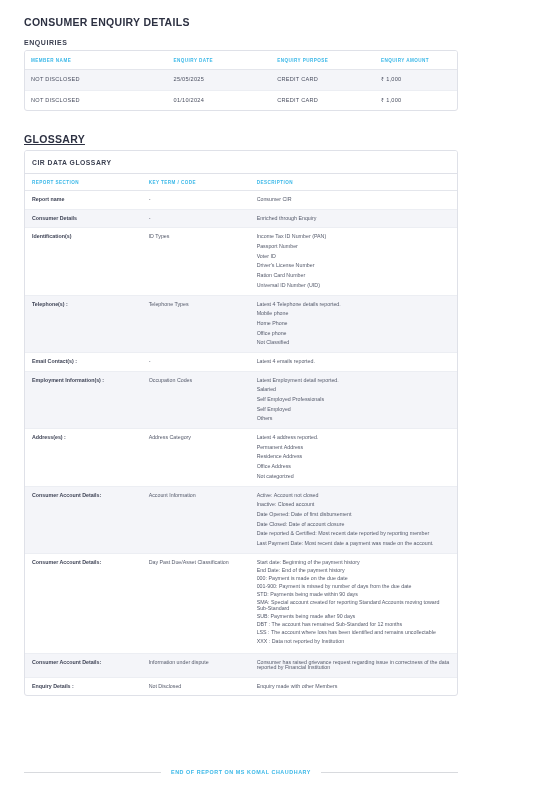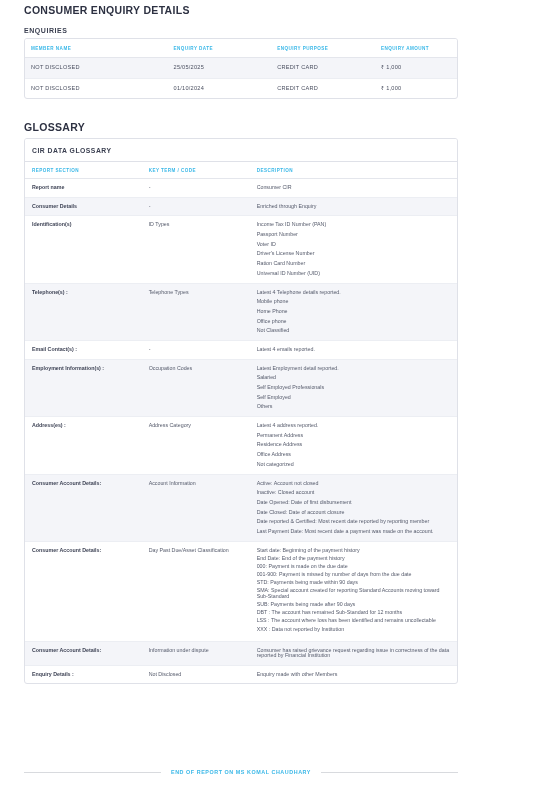--- a/index.html
+++ b/index.html
@@ -12,21 +12,21 @@
     height: 800px;
     font-family: "Liberation Sans", sans-serif;
     color: #3a3f50;
     -webkit-font-smoothing: antialiased;
     overflow: hidden;
   }
   .page {
     width: 482px;
     height: 800px;
     box-sizing: border-box;
-    padding: 0 24px;
+    padding: 12px 24px;
     position: relative;
   }
 
   
   .section-title {
     font-size: 10.5px;
     font-weight: bold;
     letter-spacing: 0.3px;
     color: #2d3142;
     margin: 0;
@@ -34,20 +34,21 @@
   }
   .sub-title {
     font-size: 7px;
     font-weight: bold;
     letter-spacing: 0.55px;
     color: #3a3f50;
     margin: 11px 0 4px 0;
   }
   .glossary-title {
     margin-top: 18px;
+    text-decoration: underline;
   }
 
   
   .card {
     border: 1px solid #dfe1e8;
     border-radius: 3px;
     overflow: hidden;
     background: #fff;
   }
   table {

